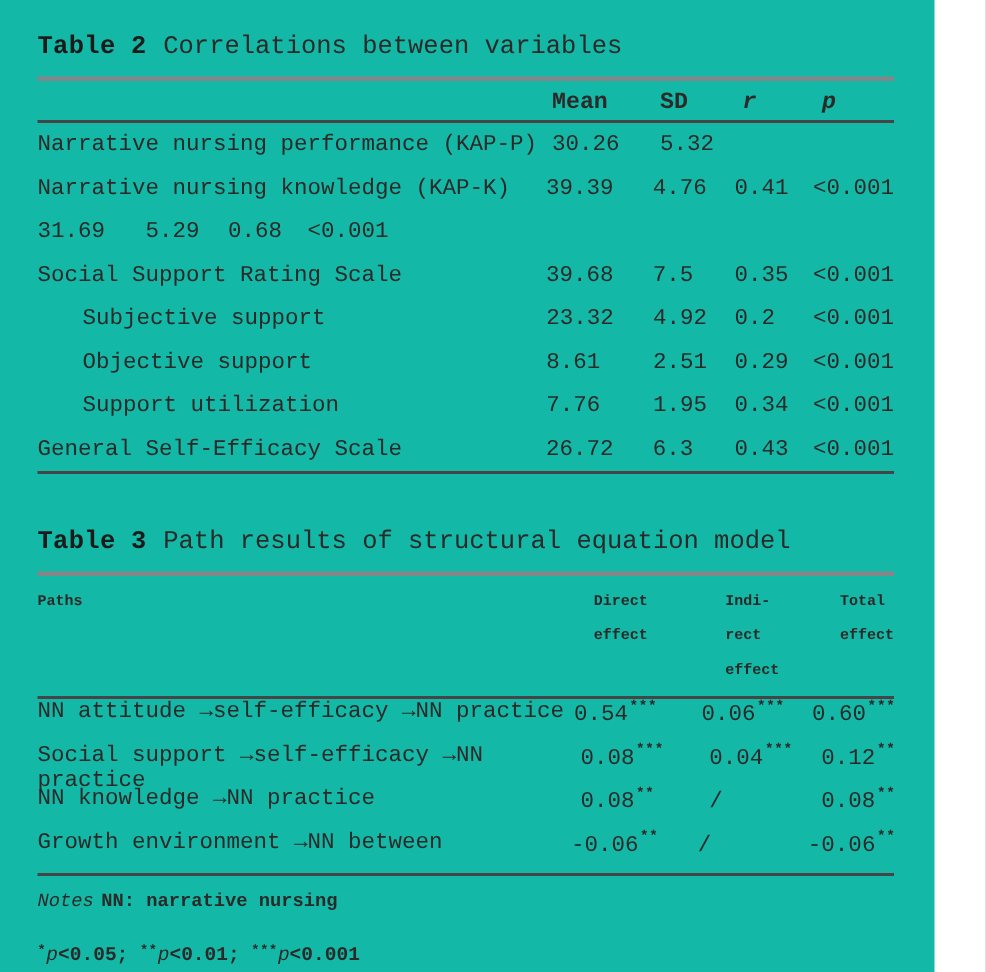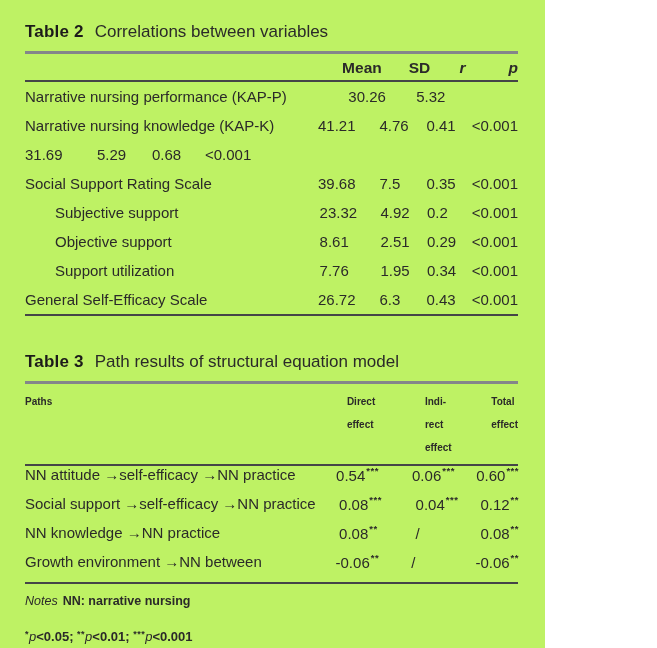--- a/index.html
+++ b/index.html
@@ -1,22 +1,22 @@
 <!DOCTYPE html>
 <html lang="en"><head>
 <meta charset="utf-8">
 <style>
   html,body{margin:0;padding:0;background:#ffffff;}
   .page{
     position:relative;
-    width:545px;height:648px;
+    width:623px;height:648px;
     box-sizing:border-box;
     padding:20px 27px 0 25px;
-    background:#bef264;
-    font-family:Liberation Sans, sans-serif;
+    background:#14b8a6;
+    font-family:Liberation Mono, monospace;
     color:#2b2a29;
     overflow:hidden;
   }
   .tbl-title{
     margin:0 0 7px 0;
     font-size:17px;
     line-height:24px;
     font-weight:normal;
     color:#2b2a29;
   }
@@ -85,21 +85,21 @@
   <div class="row">
     <div class="c lab">Narrative nursing performance (KAP-P)</div>
     <div class="c mean">30.26</div>
     <div class="c sd">5.32</div>
     <div class="c r"></div>
     <div class="c p"></div>
   </div>
 
   <div class="row">
     <div class="c lab">Narrative nursing knowledge (KAP-K)</div>
-    <div class="c mean">41.21</div>
+    <div class="c mean">39.39</div>
     <div class="c sd">4.76</div>
     <div class="c r">0.41</div>
     <div class="c p">&lt;0.001</div>
   </div>
 
   <div class="row">
     <div class="c mean">31.69</div>
     <div class="c sd">5.29</div>
     <div class="c r">0.68</div>
     <div class="c p">&lt;0.001</div>

